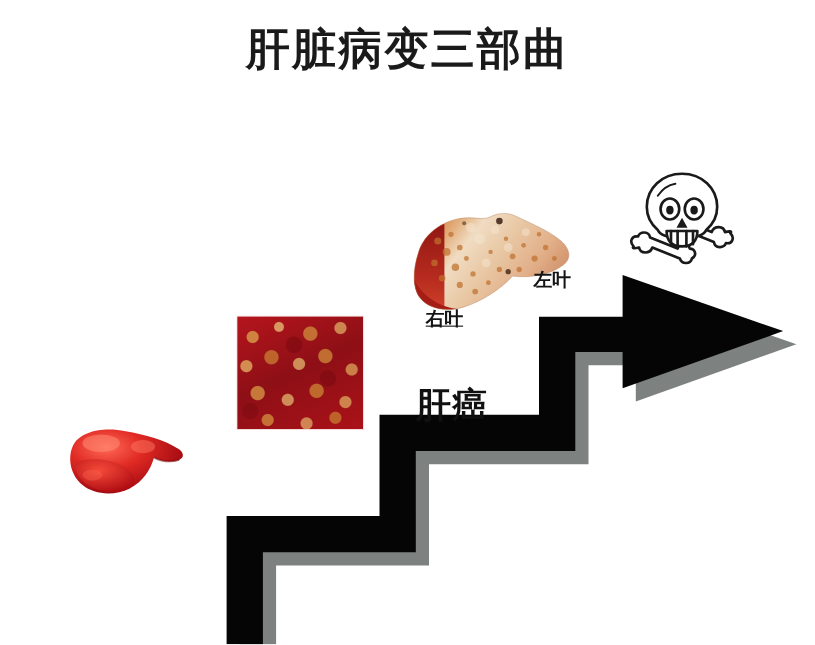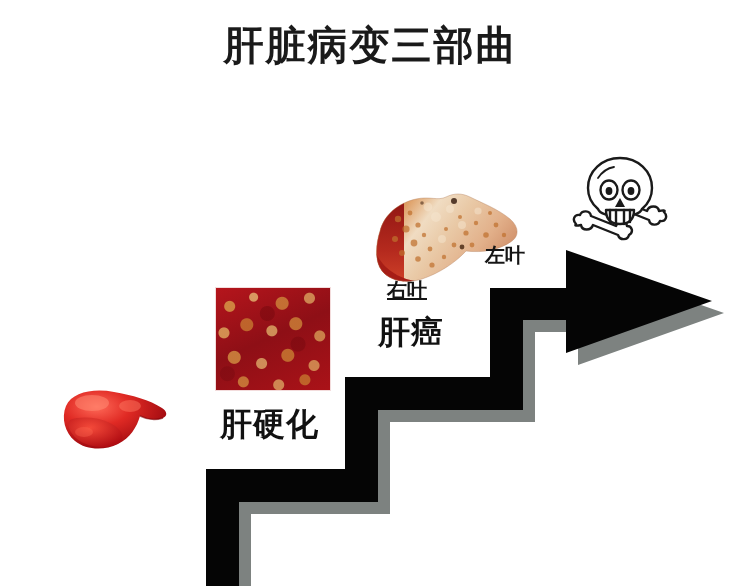--- a/index.html
+++ b/index.html
@@ -44,24 +44,25 @@
 
   
   .stage-label {
     position: absolute;
     font-size: 32px;
     line-height: 36px;
     font-weight: 700;
     color: #111111;
     white-space: nowrap;
     letter-spacing: 1px;
+    margin-top: 36px;
   }
   .lobe-label {
     position: absolute;
-    font-size: 20px;
+    font-size: 17px;
     line-height: 24px;
     font-weight: 700;
     color: #151515;
     white-space: nowrap;
   }
 
   #label-hepatitis { left: 78px;  top: 492px; }
   #label-cirrhosis { left: 220px; top: 406px; }
   #label-cancer    { left: 378px; top: 314px; }
   #label-right-lobe{ left: 387px; top: 278px; text-decoration: underline; }
@@ -166,21 +167,20 @@
              C52,64 30,62 19,53 C12,47 8,38 12,34 Z" fill="url(#lvB)" opacity=".85"></path>
     <ellipse cx="34" cy="17" rx="17" ry="8" fill="#ff8a72" opacity=".55"></ellipse>
     <ellipse cx="72" cy="20" rx="11" ry="6" fill="#ff7e66" opacity=".45"></ellipse>
     <ellipse cx="26" cy="46" rx="9" ry="5" fill="#ff6a52" opacity=".35"></ellipse>
     <path d="M82,30 C88,33 96,35 105,32" fill="none" stroke="#7d0408" stroke-width="1.6" opacity=".6"></path>
   </svg>
 
 
   <div id="img-cirrhosis"></div>
 
-  <div class="stage-label" id="label-cirrhosis">肝硬化</div>
 
   <svg id="img-liver-cancer" viewBox="0 0 166 108">
     <defs>
       <linearGradient id="cvMain" x1="0" y1="0" x2="1" y2="0.5">
         <stop offset="0%" stop-color="#9c1b18"></stop>
         <stop offset="14%" stop-color="#c4492c"></stop>
         <stop offset="30%" stop-color="#dd9a5e"></stop>
         <stop offset="46%" stop-color="#f0dcc2"></stop>
         <stop offset="62%" stop-color="#e9c9a6"></stop>
         <stop offset="82%" stop-color="#e2b08a"></stop>

